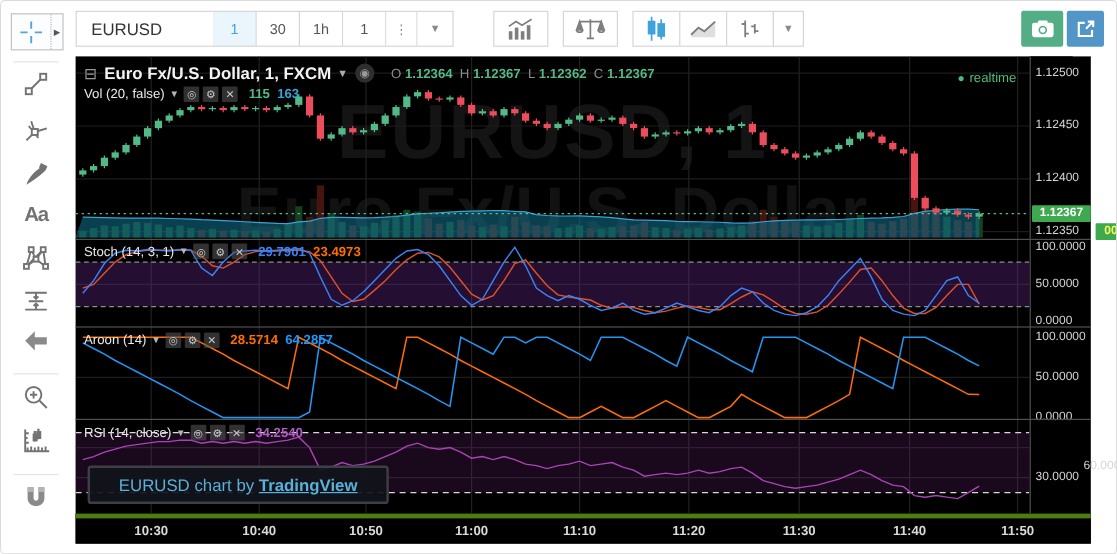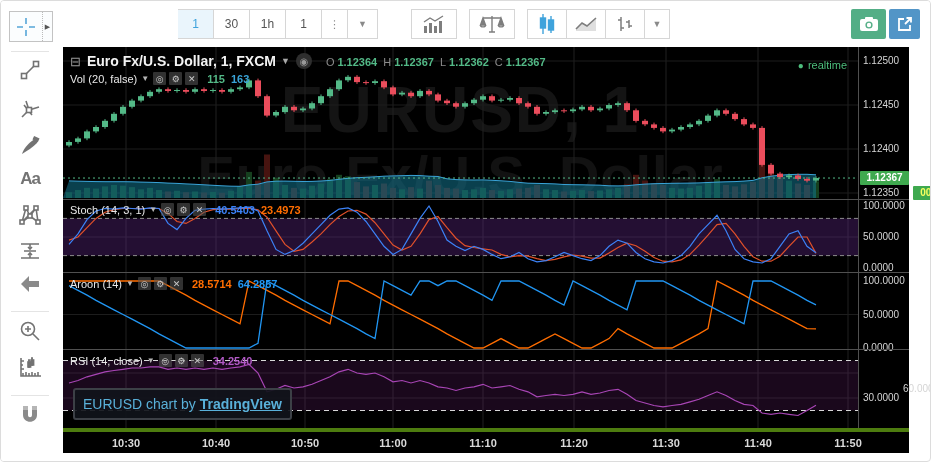--- a/index.html
+++ b/index.html
@@ -56,21 +56,21 @@
   #axis-col { position:absolute; left:795px; top:0; width:36px; height:381px; background:#000; border-left:1px solid #505050; }
   .ax-label { position:absolute; left:4px; color:#d5d5d5; font-size:10px; white-space:nowrap; }
   .ax-badge { position:absolute; left:1px; width:49px; height:14px; background:#3fa94f; color:#fff; font-size:10px; font-weight:bold; text-align:center; line-height:14px; border-radius:1px; }
   .ax-badge.countdown { color:#f6ff5e; width:40px; left:10px;margin-left:44px; }
 
   .pane-sep { position:absolute; left:0; width:846px; height:1px; background:#505050; }
 
   #time-axis { position:absolute; left:0; top:381px; width:846px; height:25px; background:#000; border-top:4px solid #4d7c0f; }
   .t-label { position:absolute; top:5px; color:#dadada; font-size:11px; font-weight:bold; transform:translateX(-50%); }
 
-  #attribution { position:absolute; left:10px; top:341px; background:rgba(16,20,26,0.92); border:2px solid #3c4046; border-radius:3px; padding:6px 8px; font-size:14px; color:#59b0d9; white-space:nowrap; }
+  #attribution { position:absolute; left:10px; top:341px; background:rgba(16,20,26,0.92); border:2px solid #3c4046; border-radius:3px; padding:6px 24px; font-size:14px; color:#59b0d9; white-space:nowrap; }
   #attribution a { color:#59b0d9; font-weight:bold; text-decoration:underline; cursor:pointer; }
 </style>
 </head>
 <body>
 
 <div id="widget">
 
   <div id="left-toolbar">
     <div id="crosshair-btn">
       <span class="ch-main">
@@ -158,20 +158,21 @@
     <div class="lt-cell" style="top:402px">
       <svg width="22" height="22">
         <path d="M4 3 H9 V12 C9 15,13 15,13 12 V3 H18 V12 C18 21,4 21,4 12 Z" fill="#8a8a8a"></path>
         <rect x="4" y="3" width="5" height="4" fill="#b5b5b5"></rect>
           <rect x="13" y="3" width="5" height="4" fill="#b5b5b5"></rect>
         </svg>
     </div>
   </div>
 
   <div id="top-toolbar">
+    <div class="tb-box" id="symbol-box">EURUSD</div>
     <div id="interval-group">
         <div class="iv-btn sel" style="width: 36px;">1</div>
         <div class="iv-btn" style="width: 36px;">30</div>
         <div class="iv-btn" style="width: 36px;">1h</div>
         <div class="iv-btn" style="width: 36px;">1</div>
         <div class="iv-btn iv-dots">⋮</div>
         <div class="iv-btn iv-caret">▼</div>
       </div>
 
     <div class="tb-box tb-iconbox" style="left:352px;width:46px">
@@ -550,21 +551,21 @@
           <span class="st-btn">✕</span>
           <span class="st-val" style="color: rgb(83, 185, 135);">115</span>
           <span class="st-val" style="color: rgb(58, 164, 216);">163</span>
         </div>
         <div class="study-row" style="top: 155px;">
           <span class="st-name">Stoch (14, 3, 1)</span>
           <span class="st-caret">▼</span>
           <span class="st-btn">◎</span>
           <span class="st-btn">⚙</span>
           <span class="st-btn">✕</span>
-          <span class="st-val" style="color: rgb(60, 130, 247);">40.5403</span>
+          <span class="st-val" style="color: rgb(60, 130, 247);">29.7901</span>
           <span class="st-val" style="color: rgb(255, 109, 0); text-align: center;">23.4973</span>
         </div>
         <div class="study-row" style="top: 229px;">
           <span class="st-name">Aroon (14)</span>
           <span class="st-caret">▼</span>
           <span class="st-btn">◎</span>
           <span class="st-btn">⚙</span>
           <span class="st-btn">✕</span>
           <span class="st-val" style="color: rgb(255, 109, 0);">28.5714</span>
           <span class="st-val" style="color: rgb(33, 150, 243);">64.2857</span>

